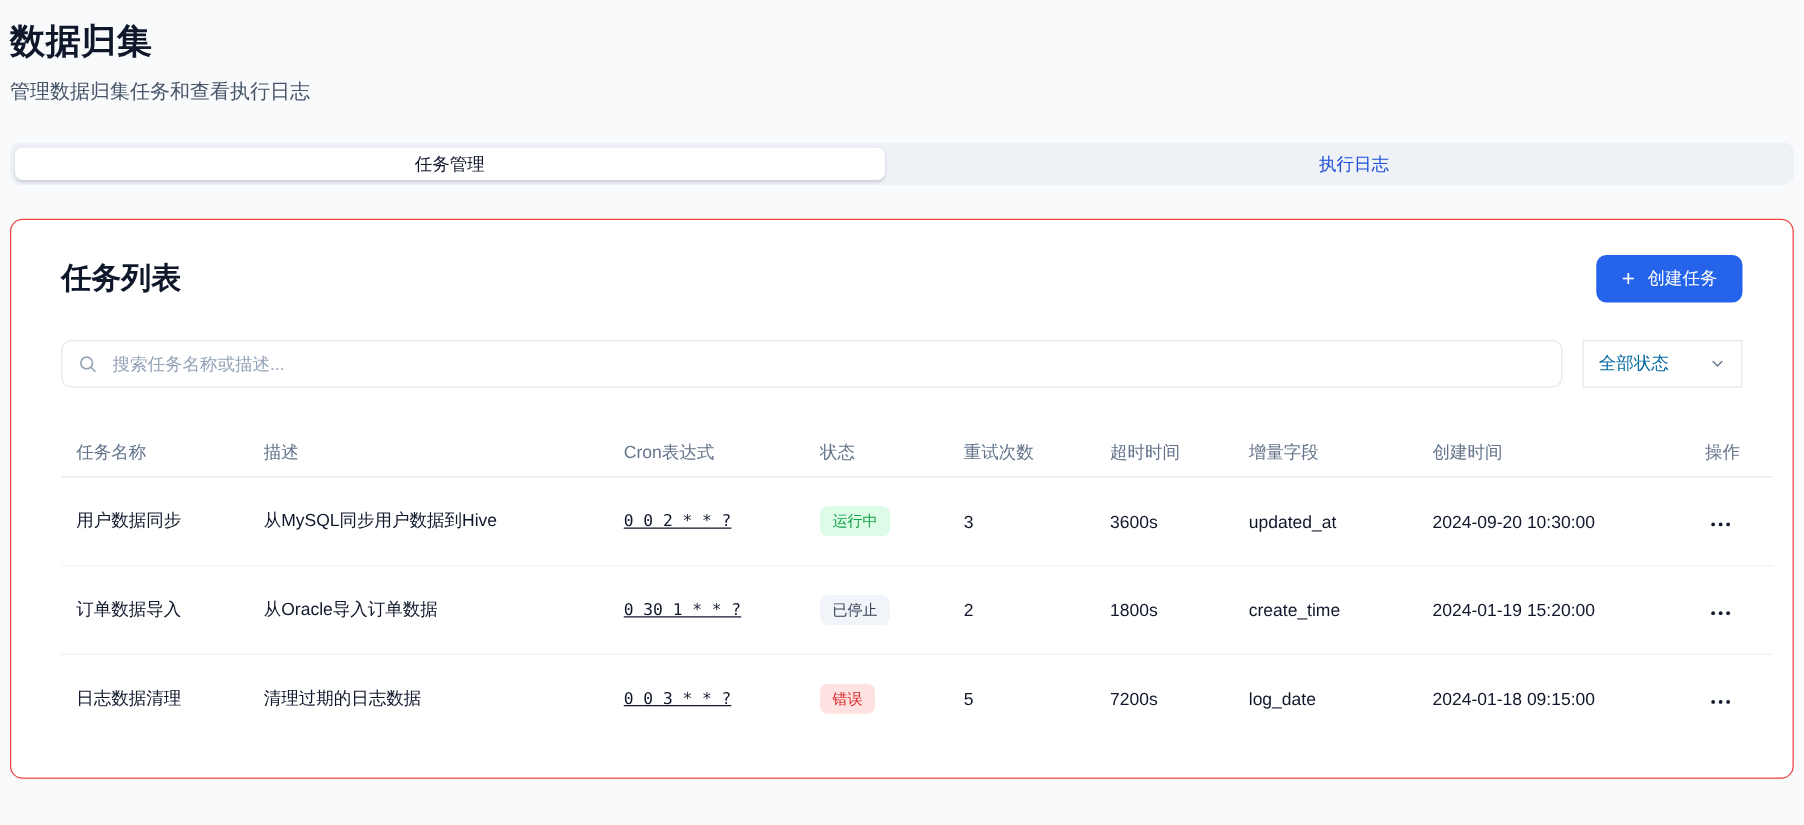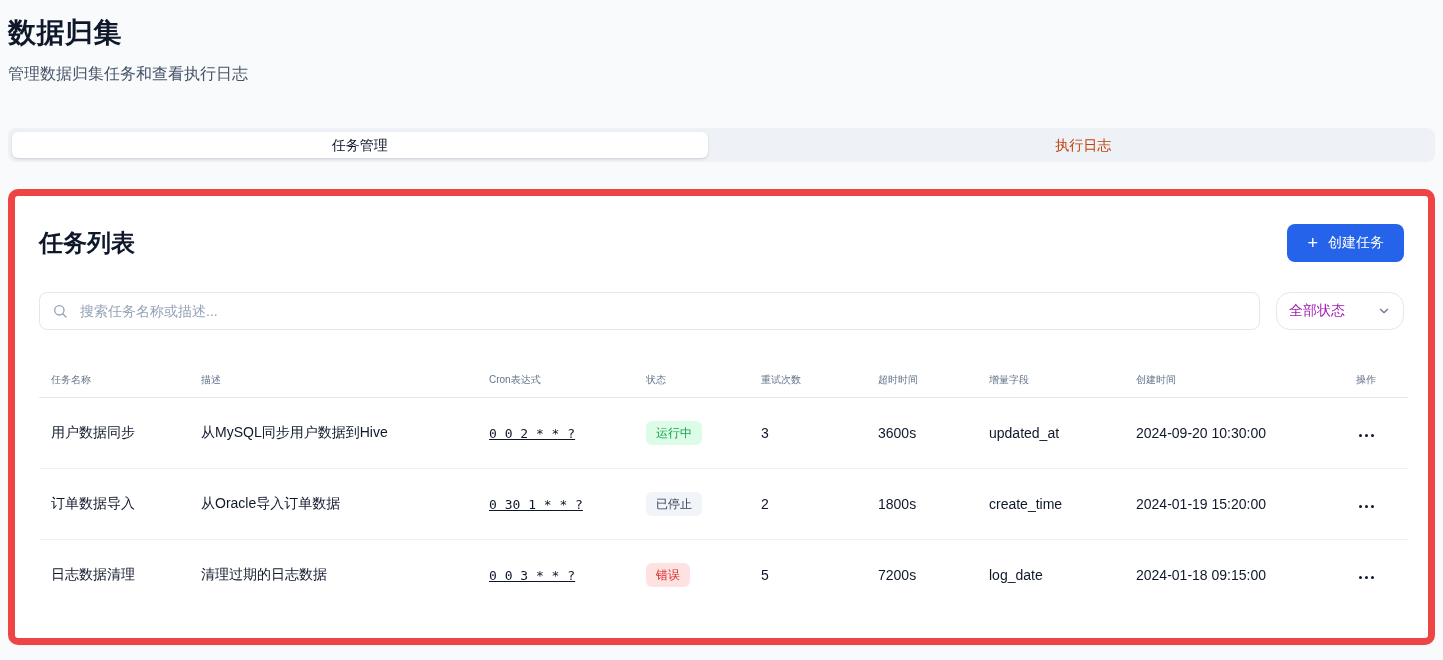--- a/index.html
+++ b/index.html
@@ -18,59 +18,59 @@
   .page-title {
     font-size: 28px;
     font-weight: 700;
     margin: 0 0 12px;
     color: #0f172a;
     letter-spacing: 0.5px;
   }
   .page-subtitle {
     font-size: 16px;
     color: #475569;
-    margin: 0 0 44px;
+    margin: 0 0 30px;
     line-height: 20px;
   }
 
   
   .tabs {
     display: grid;
     grid-template-columns: 1fr 1fr;
     background: #eef1f6;
     border-radius: 8px;
     padding: 4px;
     height: 34px;
     margin-bottom: 27px;
     gap: 28px;
   }
   .tab {
     display: flex;
     align-items: center;
     justify-content: center;
     font-size: 14px;
-    color: #c2410c;
+    color: #1d4ed8;
     border-radius: 6px;
     cursor: pointer;
     line-height: 1;
   }
   .tab.active {
     background: #ffffff;
     color: #0f172a;
     font-weight: 500;
     box-shadow: 0 1px 3px rgba(15, 23, 42, 0.10), 0 1px 2px rgba(15, 23, 42, 0.06);
   }
 
   
   .card {
     background: #ffffff;
-    border: 7px solid #ef4444;
+    border: 1px solid #ef4444;
     border-radius: 10px;
     box-shadow: 0 1px 2px rgba(15, 23, 42, 0.04);
-    padding: 28px 24px 28px;
+    padding: 28px 40px 28px;
   }
   .card-head {
     display: flex;
     align-items: center;
     justify-content: space-between;
     margin-bottom: 30px;
   }
   .card-title {
     font-size: 24px;
     font-weight: 700;
@@ -120,41 +120,41 @@
     font-family: inherit;
     color: #6d28d9;
     background: #ffffff;
     outline: none;
   }
   .search-input::placeholder { color: #94a3b8; }
   .select {
     width: 128px;
     height: 38px;
     border: 1px solid #e2e8f0;
-    border-radius: 14px;
+    border-radius: 0;
     background: #ffffff;
     display: flex;
     align-items: center;
     justify-content: space-between;
     padding: 0 12px;
     font-size: 14px;
-    color: #a21caf;
+    color: #0369a1;
     cursor: pointer;
   }
 
   
   table {
     width: 100%;
     border-collapse: collapse;
     table-layout: fixed;
   }
   thead th {
     text-align: left;
     font-weight: 400;
-    font-size: 10px;
+    font-size: 14px;
     color: #64748b;
     padding: 10px 12px;
     border-bottom: 1px solid #e2e8f0;
     white-space: nowrap;
   }
   thead th.col-actions { text-align: center; padding-right: 30px; }
   tbody td {
     font-size: 14px;
     color: #0f172a;
     padding: 23px 12px;

